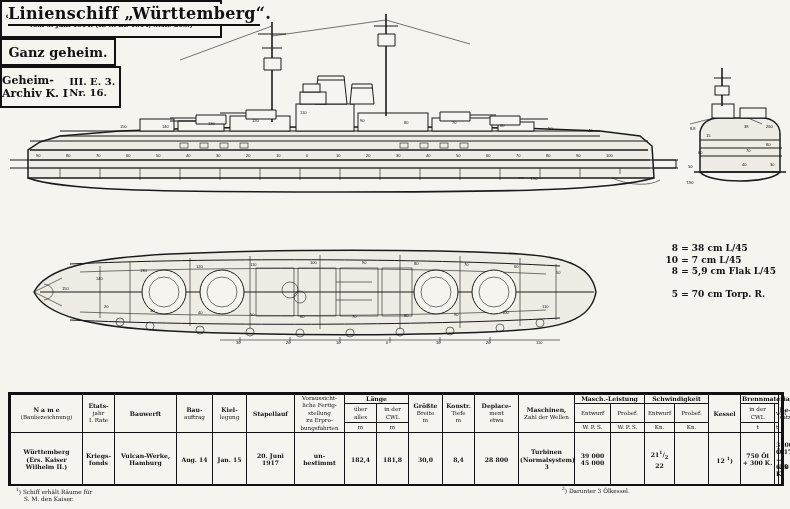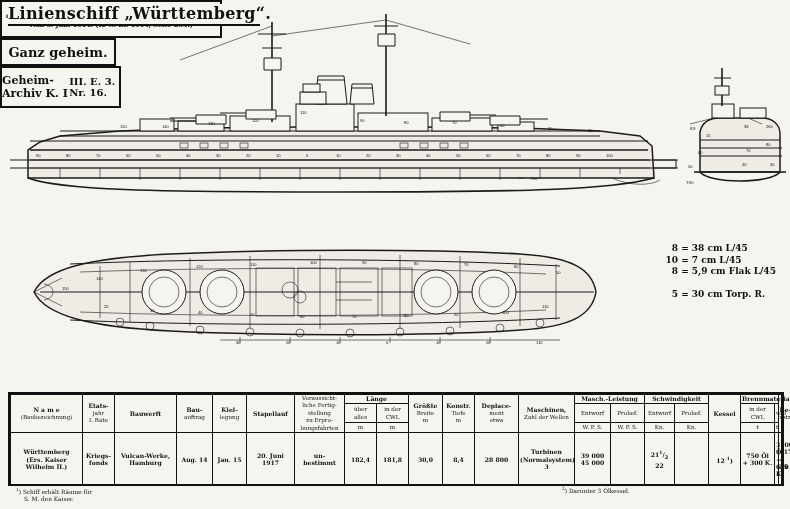--- a/index.html
+++ b/index.html
@@ -90,21 +90,21 @@
     <div class="row">
       <span class="n">10</span>
       <span>= 7 cm L/45</span>
     </div>
     <div class="row">
       <span class="n">8</span>
       <span>= 5,9 cm Flak L/45</span>
     </div>
     <div class="row torp">
       <span class="n">5</span>
-      <span>= 30 cm Torp. R.</span>
+      <span>= 70 cm Torp. R.</span>
     </div>
   </div>
 
   <div id="geheim-archiv">
     <div class="l1">Geheim-Archiv K. I</div>
     <div class="l2">III. E. 3.   Nr. 16.</div>
   </div>
 
   <svg width="790" height="509" viewBox="0 0 790 509">
 

